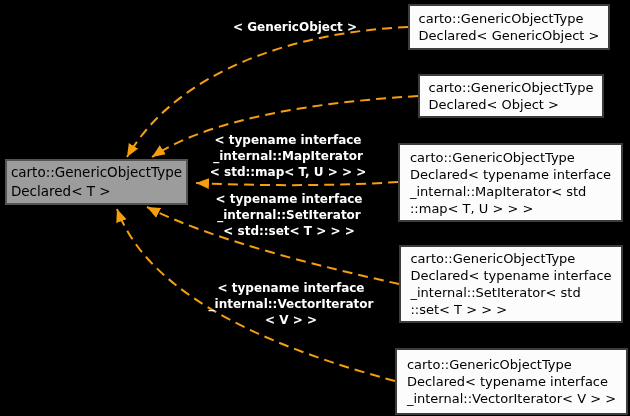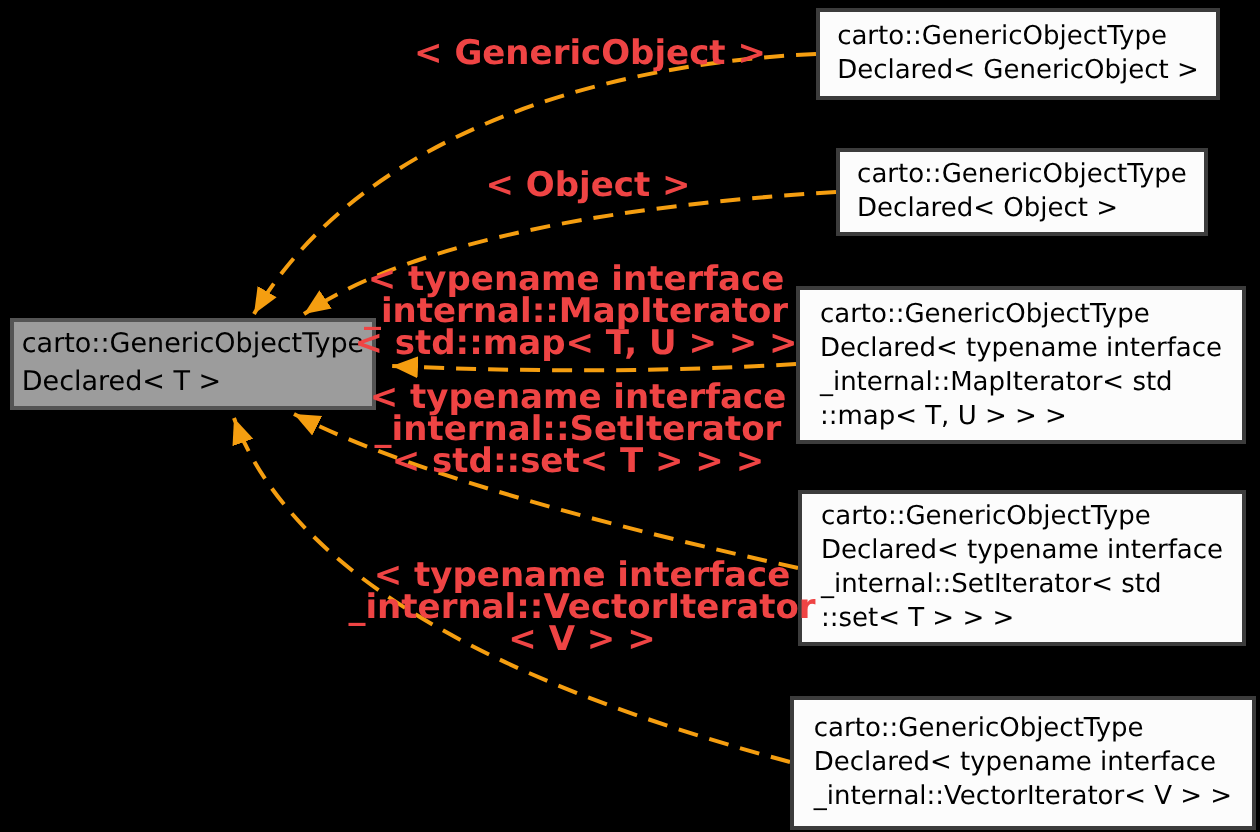--- a/index.html
+++ b/index.html
@@ -34,22 +34,22 @@
   }
   .node.main {
     background: #9C9C9C;
     border: 2px solid #545454;
     font-size: 13.5px;
     line-height: 19px;
   }
   .edge-label {
     position: absolute;
     transform: translate(-50%, -50%);
-    color: #ef4444;
-    font-size: 17px;
+    color: #ffffff;
+    font-size: 12px;
     font-weight: bold;
     line-height: 16px;
     text-align: center;
     white-space: pre-line;
   }
 </style>
 </head>
 <body>
 
 <div class="diagram">
@@ -85,21 +85,20 @@
 Declared&lt; typename interface
 _internal::SetIterator&lt; std
 ::set&lt; T &gt; &gt; &gt;</div>
 
   <div class="node" style="left:395px; top:348px; width:233px; height:67px;">carto::GenericObjectType
 Declared&lt; typename interface
 _internal::VectorIterator&lt; V &gt; &gt;</div>
 
   <div class="edge-label" style="left:295px; top:27px;">&lt; GenericObject &gt;</div>
 
-  <div class="edge-label" style="left:294px; top:93px;">&lt; Object &gt;</div>
 
   <div class="edge-label" style="left:288px; top:156px;">&lt; typename interface
 _internal::MapIterator
 &lt; std::map&lt; T, U &gt; &gt; &gt;</div>
 
   <div class="edge-label" style="left:289px; top:215px;">&lt; typename interface
 _internal::SetIterator
 &lt; std::set&lt; T &gt; &gt; &gt;</div>
 
   <div class="edge-label" style="left:291px; top:304px;">&lt; typename interface

